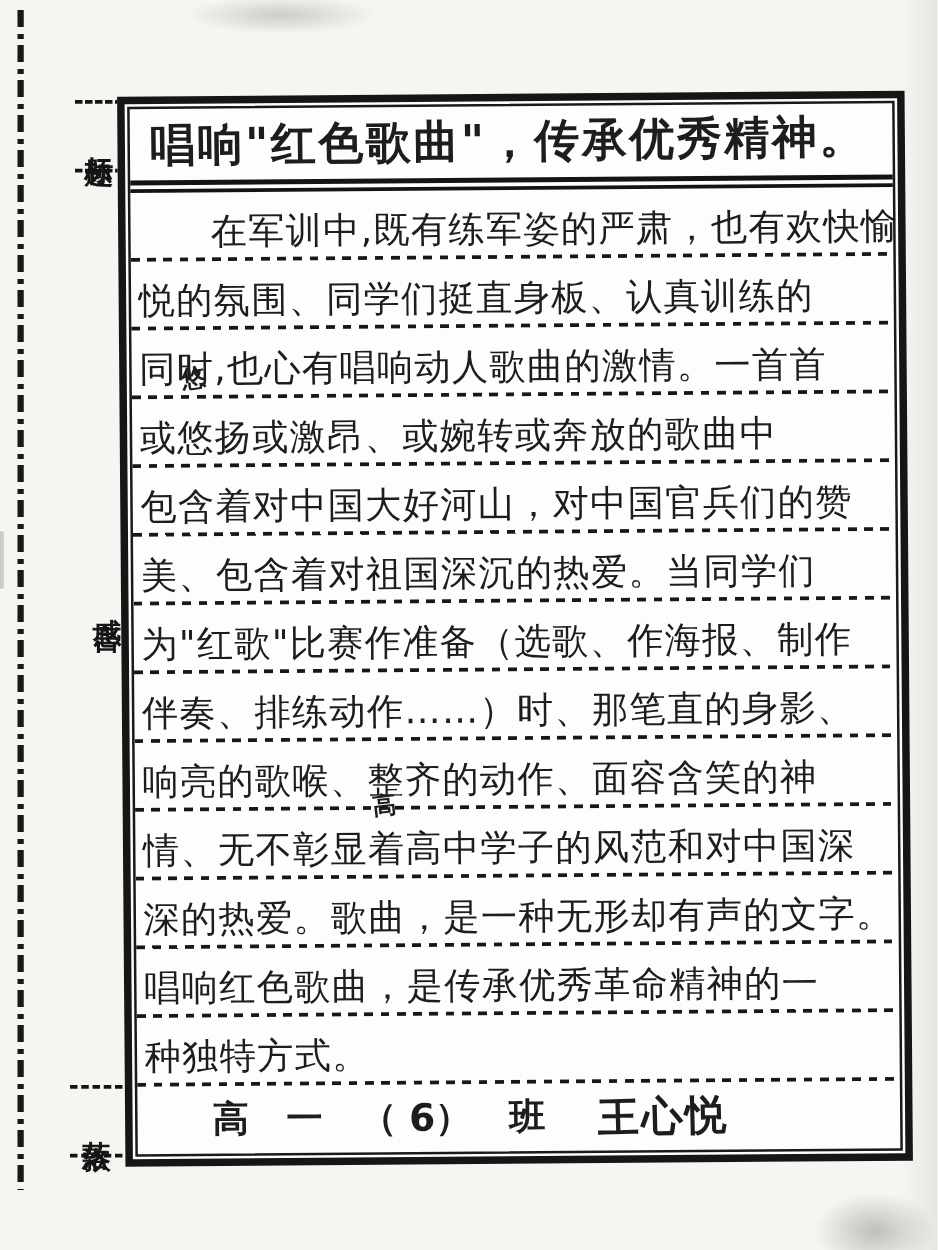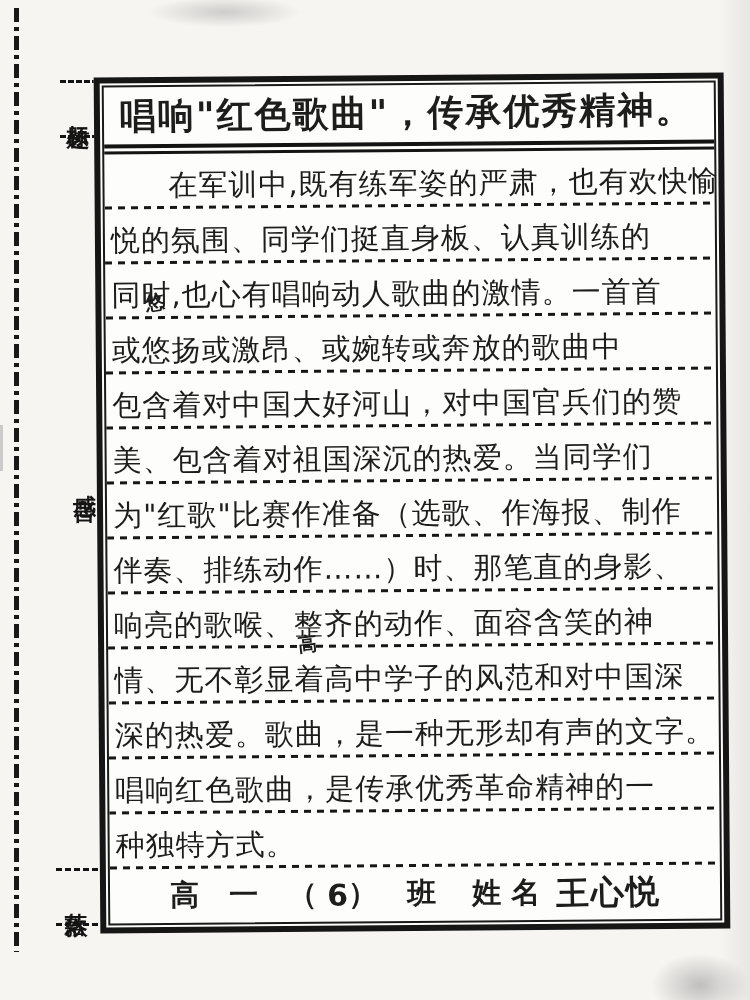--- a/index.html
+++ b/index.html
@@ -168,19 +168,18 @@
 
         <span class="ins ins-1 ink">悠</span>
         <span class="ins ins-2 ink">高</span>
       </div>
 
       <div class="footer-row">
         <span class="printed ink">高 一 （</span>
         <span class="footer-num ink">6</span>
         <span class="printed ink">） 班</span>
         <span class="footer-gap"></span>
-        <span class="printed ink">姓名</span>
         <span class="footer-name ink">王心悦</span>
       </div>
 
     </div>
   </div>
 </div>
 
 </body></html>

